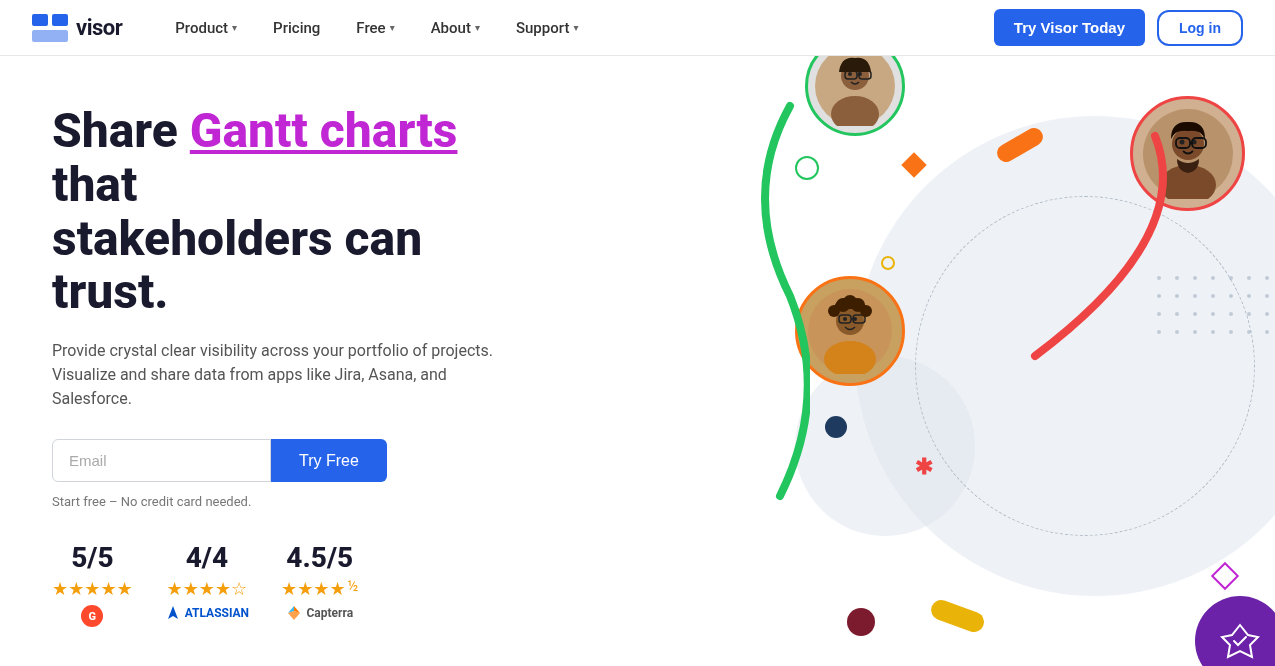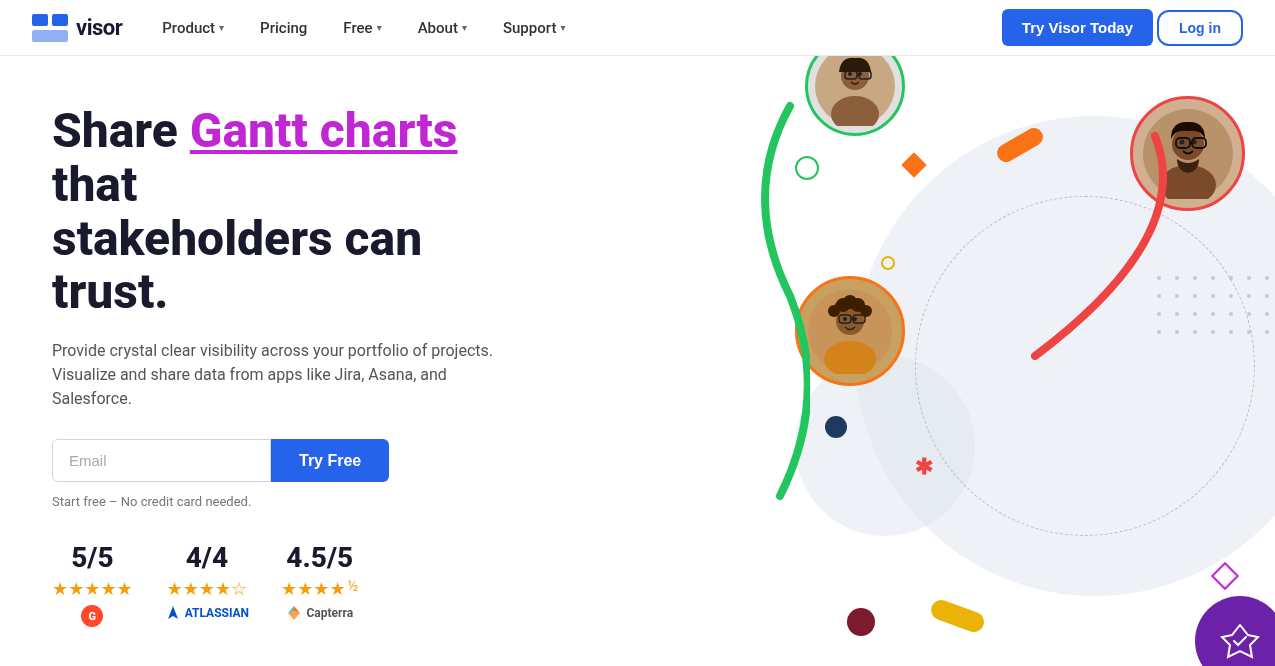--- a/index.html
+++ b/index.html
@@ -20,21 +20,21 @@
       height: 56px;
       border-bottom: 1px solid #e8e8e8;
       background: #fff;
       position: relative;
       z-index: 10;
     }
     .logo-wrap {
       display: flex;
       align-items: center;
       gap: 8px;
-      margin-right: 24px;
+      margin-right: 37px;
     }
     .logo-icon {
       width: 36px;
       height: 28px;
     }
     .logo-text {
       font-size: 22px;
       font-weight: 700;
       color: #1a1a2e;
       letter-spacing: -0.5px;
@@ -57,21 +57,21 @@
       border-radius: 6px;
       transition: background 0.15s;
     }
     .chevron {
       font-size: 10px;
       color: #666;
     }
     .nav-actions {
       display: flex;
       align-items: flex-end;
-      gap: 4px;
+      gap: 12px;
       margin-left: 16px;
     }
     .btn-primary {
       background: #2563eb;
       color: #fff;
       border: none;
       padding: 10px 20px;
       border-radius: 6px;
       font-size: 15px;
       font-weight: 600;
@@ -136,21 +136,21 @@
       outline: none;
     }
     .email-input::placeholder { color: #aaa; }
     .btn-try-free {
       background: #2563eb;
       color: #fff;
       border: none;
       padding: 12px 28px;
       border-radius: 0 6px 6px 0;
       font-size: 16px;
-      font-weight: 700;
+      font-weight: 400;
       cursor: pointer;
     }
     .no-cc {
       font-size: 13px;
       color: #777;
       margin-bottom: 32px;
     }
 
     
     .ratings-row {

